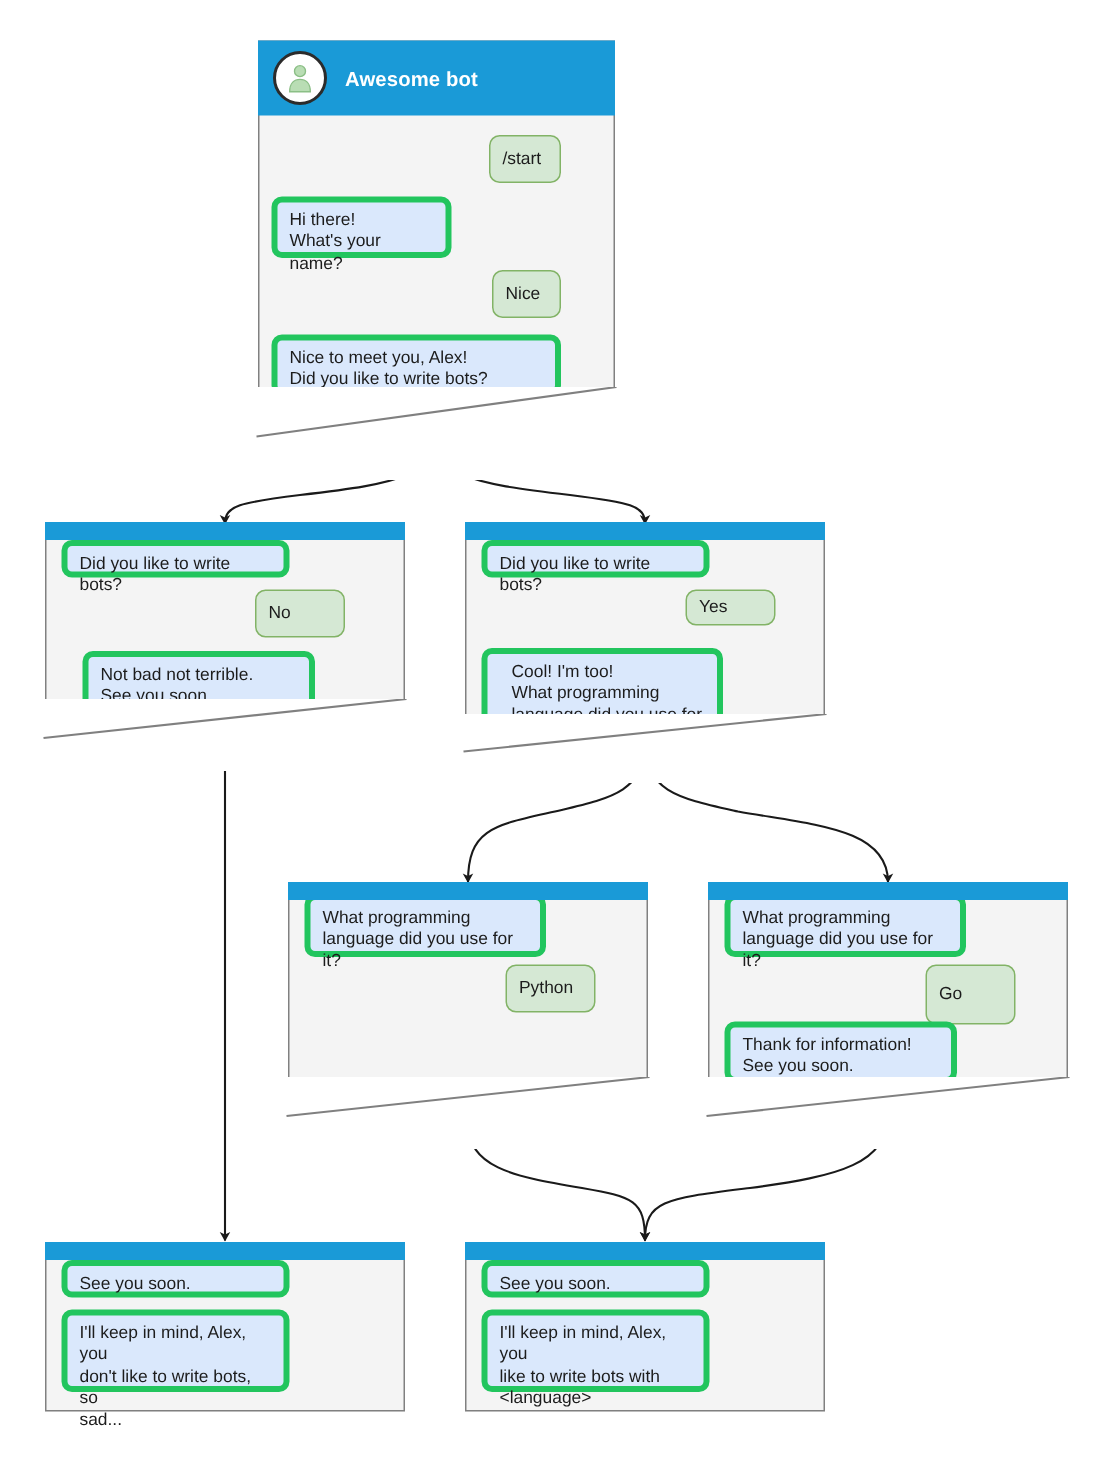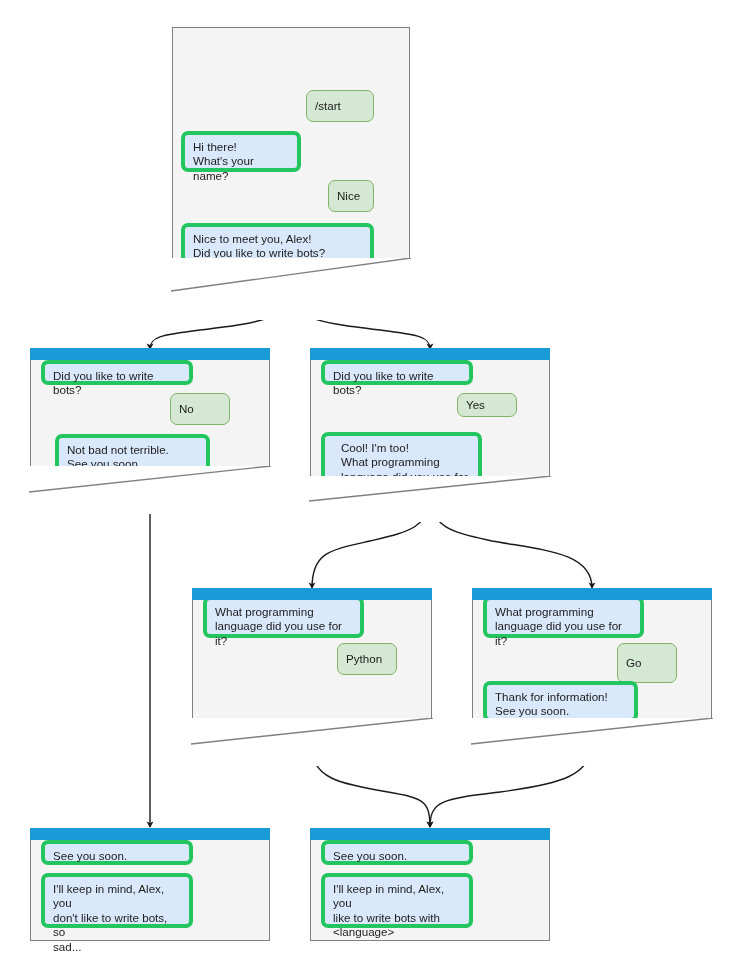--- a/index.html
+++ b/index.html
@@ -64,23 +64,34 @@
     <path d="M 430 494 C 430 528 452 532 492 541 C 542 550 592 552 592 588" fill="none" stroke="#1a1a1a" stroke-width="1.4" marker-end="url(#arrow)"></path>
 
     <path d="M 312 748 C 312 778 340 784 388 792 C 422 798 430 800 430 827" fill="none" stroke="#1a1a1a" stroke-width="1.4" marker-end="url(#arrow)"></path>
 
     <path d="M 592 742 C 592 776 560 784 500 792 C 444 799 430 800 430 827" fill="none" stroke="#1a1a1a" stroke-width="1.4" marker-end="url(#arrow)"></path>
   </svg>
 
   <div class="node" style="left:172px; top:27px; width:238px; height:261px;">
     <div class="node-body"></div>
 
+    <div class="node-header" style="height:50px;">
+      <div class="header-inner">
+        <div class="avatar">
+          <svg width="22" height="22" viewBox="0 0 24 24">
+            <circle cx="12" cy="7" r="4" fill="#b9ddb4" stroke="#8bbf86" stroke-width="1"></circle>
+            <path d="M4.5 22 C4.5 15.5 8 13 12 13 C16 13 19.5 15.5 19.5 22 Z" fill="#b9ddb4" stroke="#8bbf86" stroke-width="1"></path>
+          </svg>
+        </div>
+        <div class="bot-title" style="margin-left:58px;">Awesome bot</div>
+      </div>
+    </div>
 
     <div class="stream">
-      <div class="bubble user" style="right:36px; top:63px; width:68px; height:32px; justify-content:flex-start;">/start</div>
+      <div class="bubble user" style="right:36px; top:63px; width:48px; height:32px; justify-content:flex-start;">/start</div>
       <div class="bubble bot" style="left:9px; top:104px; width:120px; height:41px;">Hi there!
 What's your name?</div>
       <div class="bubble user" style="right:36px; top:153px; width:46px; height:32px;">Nice</div>
       <div class="bubble bot" style="left:9px; top:196px; width:193px; height:41px;">Nice to meet you, Alex!
 Did you like to write bots?</div>
     </div>
 
     <svg class="tear" style="top:231px; height:62px;" viewBox="0 0 242 62" preserveAspectRatio="none">
       <polygon points="0,62 242,62 242,0 0,33" fill="#ffffff"></polygon>
       <path d="M 1 33 L 241 0" stroke="#808080" stroke-width="1.4" fill="none" vector-effect="non-scaling-stroke"></path>

